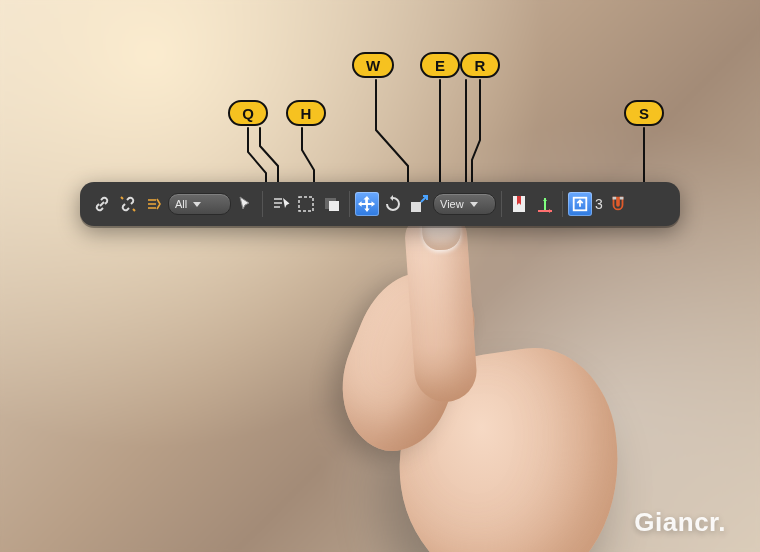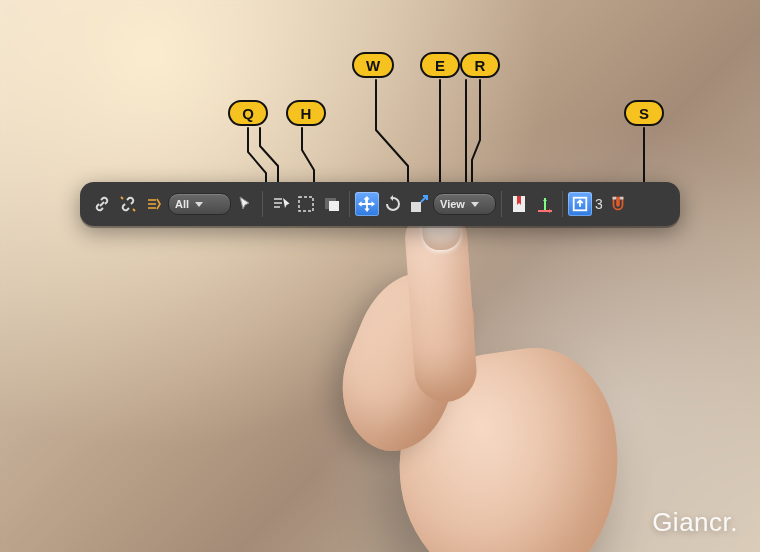--- a/index.html
+++ b/index.html
@@ -107,21 +107,20 @@
     background: linear-gradient(180deg, #6a6a6a, #4a4a4a);
     border: 1px solid #2a2a2a;
     border-radius: 10px;
     display: flex; align-items: center;
     padding: 0 3px 0 6px;
     gap: 6px;
     color: #e8e8e8;
     font-size: 11px;
     flex: 0 0 auto;
     box-shadow: inset 0 1px 0 rgba(255,255,255,0.15);
-    font-weight: bold;
   }
   .combo .arrow {
     border-left: 4px solid transparent;
     border-right: 4px solid transparent;
     border-top: 5px solid #ddd;
   }
   .num {
     font-size: 14px; color: #ddd;
     width: 10px; text-align: center;
     flex: 0 0 auto;
@@ -143,23 +142,23 @@
   }
   svg.leads {
     position: absolute;
     left: 0; top: 0;
     width: 760px; height: 552px;
     pointer-events: none;
   }
 
   .watermark {
     position: absolute;
-    right: 22px; bottom: 14px;
+    right: 34px; bottom: 14px;
     color: rgba(255,255,255,0.9);
-    font-weight: 400;
+    font-weight: 700;
     font-size: 26px;
     letter-spacing: 0.5px;
     text-shadow: 0 2px 6px rgba(0,0,0,0.25);
   }
 </style>
 </head>
 <body>
 
 <div class="stage">
   <div class="blur-overlay"></div>

